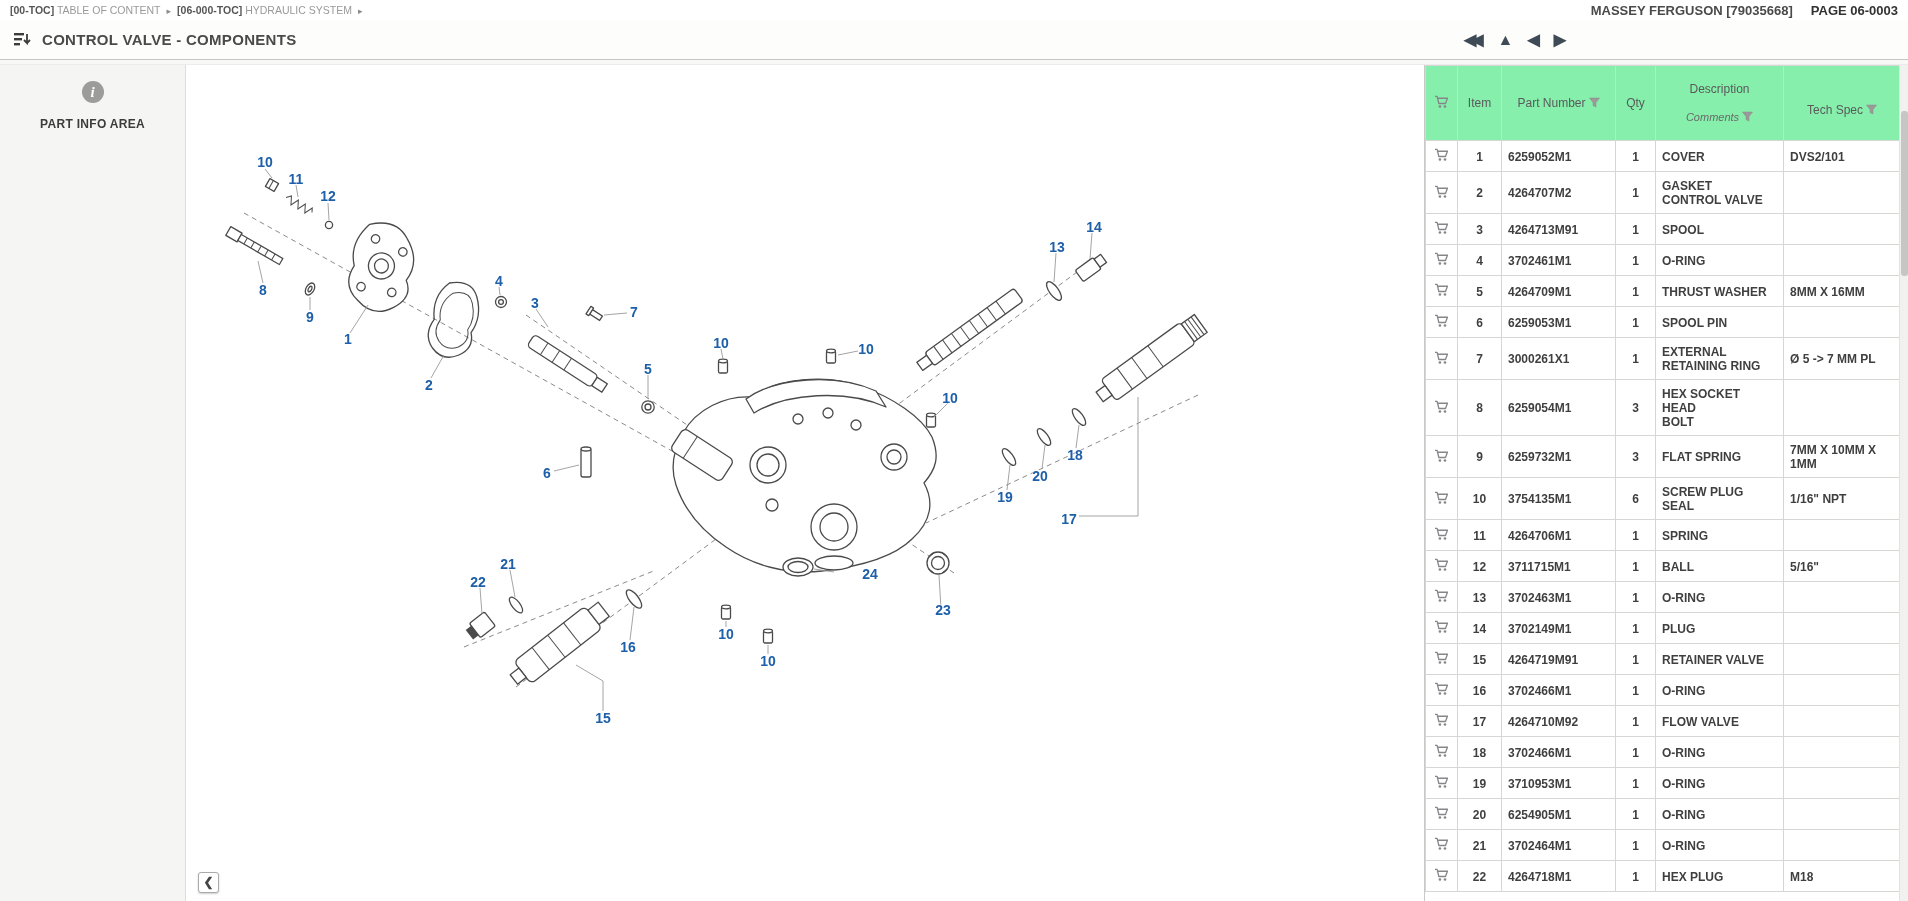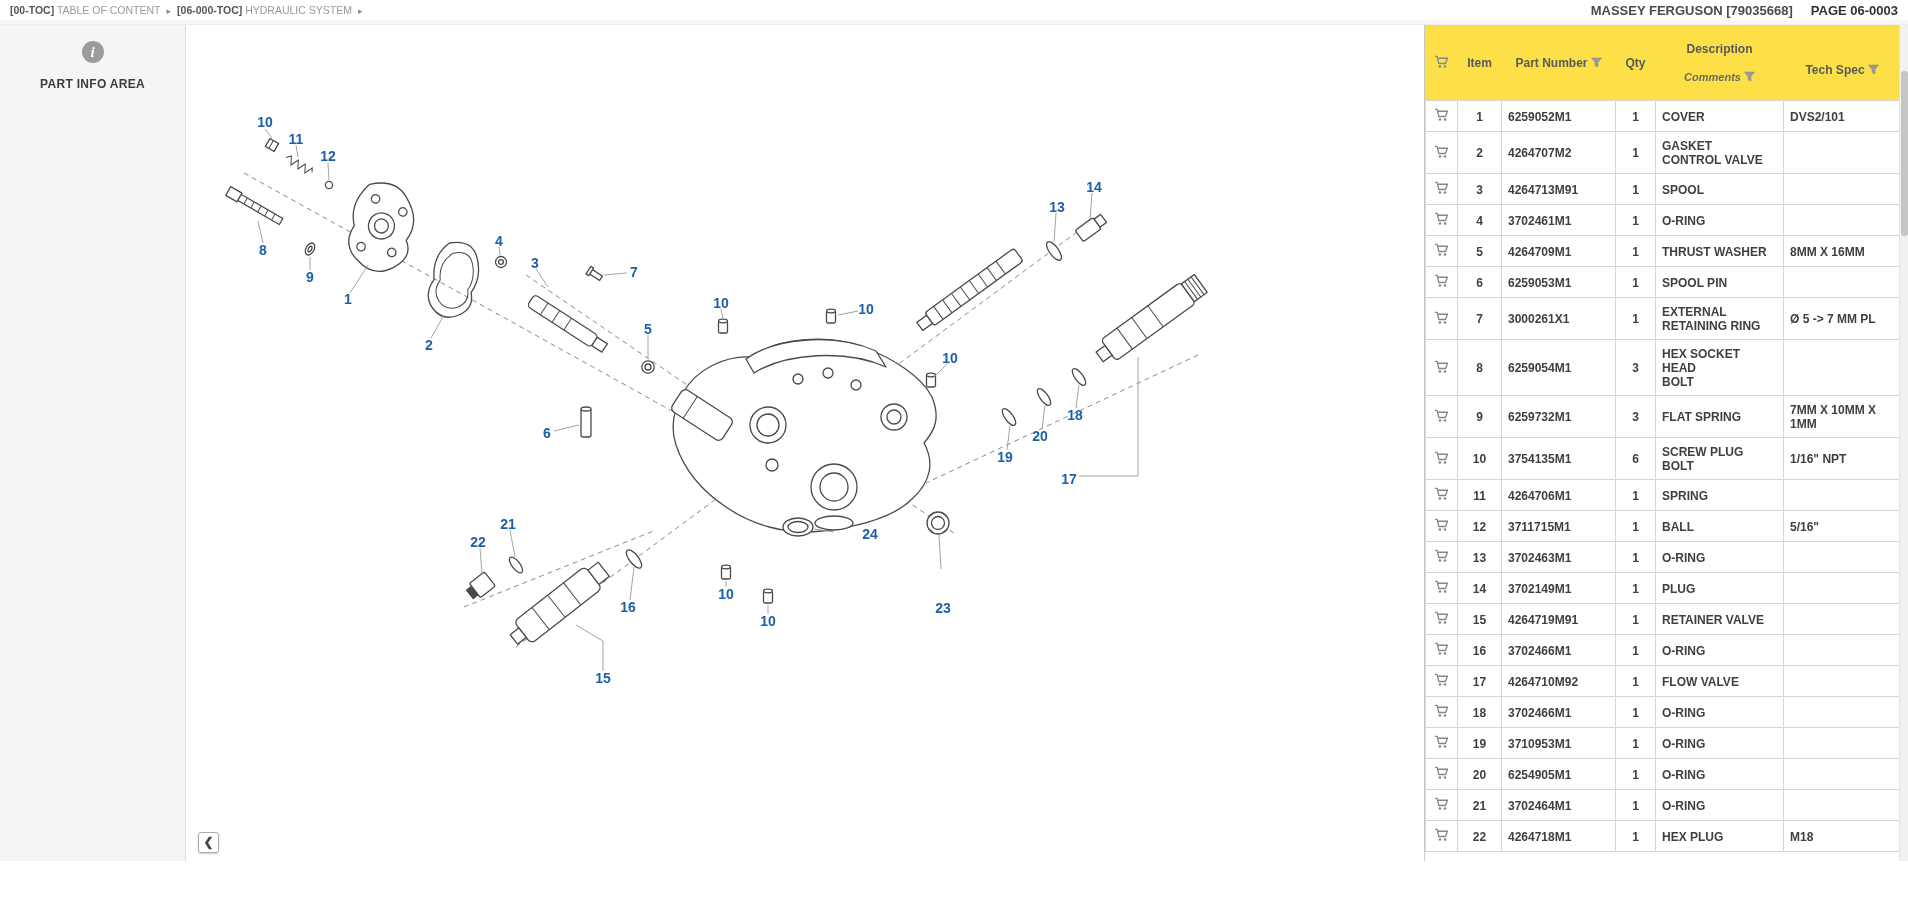--- a/index.html
+++ b/index.html
@@ -44,21 +44,21 @@
     font-size:14px; font-weight:bold; text-shadow:0 0 2px #fff,0 0 2px #fff; cursor:pointer; }
   .collapse-btn { position:absolute; left:12px; bottom:8px; width:21px; height:21px;
     background:#fff; border:1px solid #aaa; border-radius:3px; box-shadow:0 1px 2px rgba(0,0,0,.2);
     font-size:12px; font-weight:bold; color:#444; text-align:center; line-height:19px; cursor:pointer; }
 
   
   .parts-panel { width:484px; border-left:1px solid #c9c9c7; position:relative;
     background:#fff; overflow:hidden; }
   table.parts { border-collapse:collapse; table-layout:fixed; width:475px; }
   .parts th, .parts td { border:1px solid #d6d6d4; font-size:12px; vertical-align:middle; }
-  .parts thead th { background:#fde047; color:#5a5a5a; font-weight:bold; height:44px;
+  .parts thead th { background:#86efac; color:#5a5a5a; font-weight:normal; height:44px;
     text-align:center; padding:2px 4px; }
   .parts thead .sub { font-size:11px; font-style:italic; color:#6a6a68; margin-top:1px; }
   .parts td { padding:7px 6px 6px; font-weight:bold; color:#3f3f3f; }
   .c-cart  { width:32px;  text-align:center; }
   .c-item  { width:44px;  text-align:center; }
   .c-part  { width:114px; text-align:left;margin-left:9px; }
   .c-qty   { width:40px;  text-align:center; }
   .c-desc  { width:128px; text-align:left; white-space:pre-line; }
   .c-spec  { width:117px; text-align:left; white-space:pre-line; }
   .parts tbody tr { background:#fff; cursor:pointer; }
@@ -92,20 +92,35 @@
         <span>HYDRAULIC SYSTEM</span>
       </span>
       <span class="crumb-sep">▸</span>
     </div>
     <div class="docref">
       <span class="model">MASSEY FERGUSON [79035668]</span>
       <span class="page">PAGE 06-0003</span>
     </div>
   </div>
 
+  <div class="titlebar">
+    <svg class="title-icon" viewBox="0 0 20 20">
+      <rect x="2" y="3" width="10" height="2.4" fill="#3c3c3c"></rect>
+      <rect x="2" y="8" width="8" height="2.4" fill="#3c3c3c"></rect>
+      <rect x="2" y="13" width="6" height="2.4" fill="#3c3c3c"></rect>
+      <path d="M15 4 v9 l-3 -3 m3 3 l3 -3" stroke="#3c3c3c" stroke-width="1.8" fill="none"></path>
+    </svg>
+    <span class="page-title">CONTROL VALVE - COMPONENTS</span>
+    <div class="navbtns">
+      <span class="navbtn first">◀◀</span>
+      <span class="navbtn">▲</span>
+      <span class="navbtn">◀</span>
+      <span class="navbtn">▶</span>
+    </div>
+  </div>
   <div class="subbar"></div>
 
   <div class="main">
 
     <div class="sidebar">
       <div class="info-icon">i</div>
       <div class="sidebar-title">PART INFO AREA</div>
     </div>
 
     <div class="diagram">
@@ -341,21 +356,21 @@
           <span class="callout" style="left: 764px; top: 333px;">10</span>
           <span class="callout" style="left: 871px; top: 182px;">13</span>
           <span class="callout" style="left: 908px; top: 162px;">14</span>
           <span class="callout" style="left: 889px; top: 390px;">18</span>
           <span class="callout" style="left: 854px; top: 411px;">20</span>
           <span class="callout" style="left: 819px; top: 432px;">19</span>
           <span class="callout" style="left: 883px; top: 454px;">17</span>
           <span class="callout" style="left: 322px; top: 499px;">21</span>
           <span class="callout" style="left: 292px; top: 517px;">22</span>
           <span class="callout" style="left: 684px; top: 509px;">24</span>
-          <span class="callout" style="left: 757px; top: 583px;">23</span>
+          <span class="callout" style="left: 757px; top: 545px;">23</span>
           <span class="callout" style="left: 442px; top: 582px;">16</span>
           <span class="callout" style="left: 540px; top: 569px;">10</span>
           <span class="callout" style="left: 582px; top: 596px;">10</span>
           <span class="callout" style="left: 417px; top: 653px;">15</span>
         </div>
       <div class="collapse-btn">❮</div>
     </div>
 
     <div class="parts-panel">
       <table class="parts">
@@ -511,21 +526,21 @@
             </tr>
             <tr>
               <td class="c-cart"><svg viewBox="0 0 18 16" width="16" height="14">
                   <path d="M1 1.5h2.4l2 8.2h7.6l2.2-6H4.6" fill="none" stroke="#86868a" stroke-width="1.5" stroke-linejoin="round"></path>
                   <circle cx="6.6" cy="13.2" r="1.5" fill="#86868a"></circle>
                   <circle cx="12.4" cy="13.2" r="1.5" fill="#86868a"></circle>
                 </svg></td>
               <td class="c-item">10</td>
               <td class="c-part">3754135M1</td>
               <td class="c-qty">6</td>
-              <td class="c-desc">SCREW PLUG BOLT</td>
+              <td class="c-desc">SCREW PLUG SEAL</td>
               <td class="c-spec">1/16" NPT</td>
             </tr>
             <tr>
               <td class="c-cart"><svg viewBox="0 0 18 16" width="16" height="14">
                   <path d="M1 1.5h2.4l2 8.2h7.6l2.2-6H4.6" fill="none" stroke="#86868a" stroke-width="1.5" stroke-linejoin="round"></path>
                   <circle cx="6.6" cy="13.2" r="1.5" fill="#86868a"></circle>
                   <circle cx="12.4" cy="13.2" r="1.5" fill="#86868a"></circle>
                 </svg></td>
               <td class="c-item">11</td>
               <td class="c-part">4264706M1</td>

